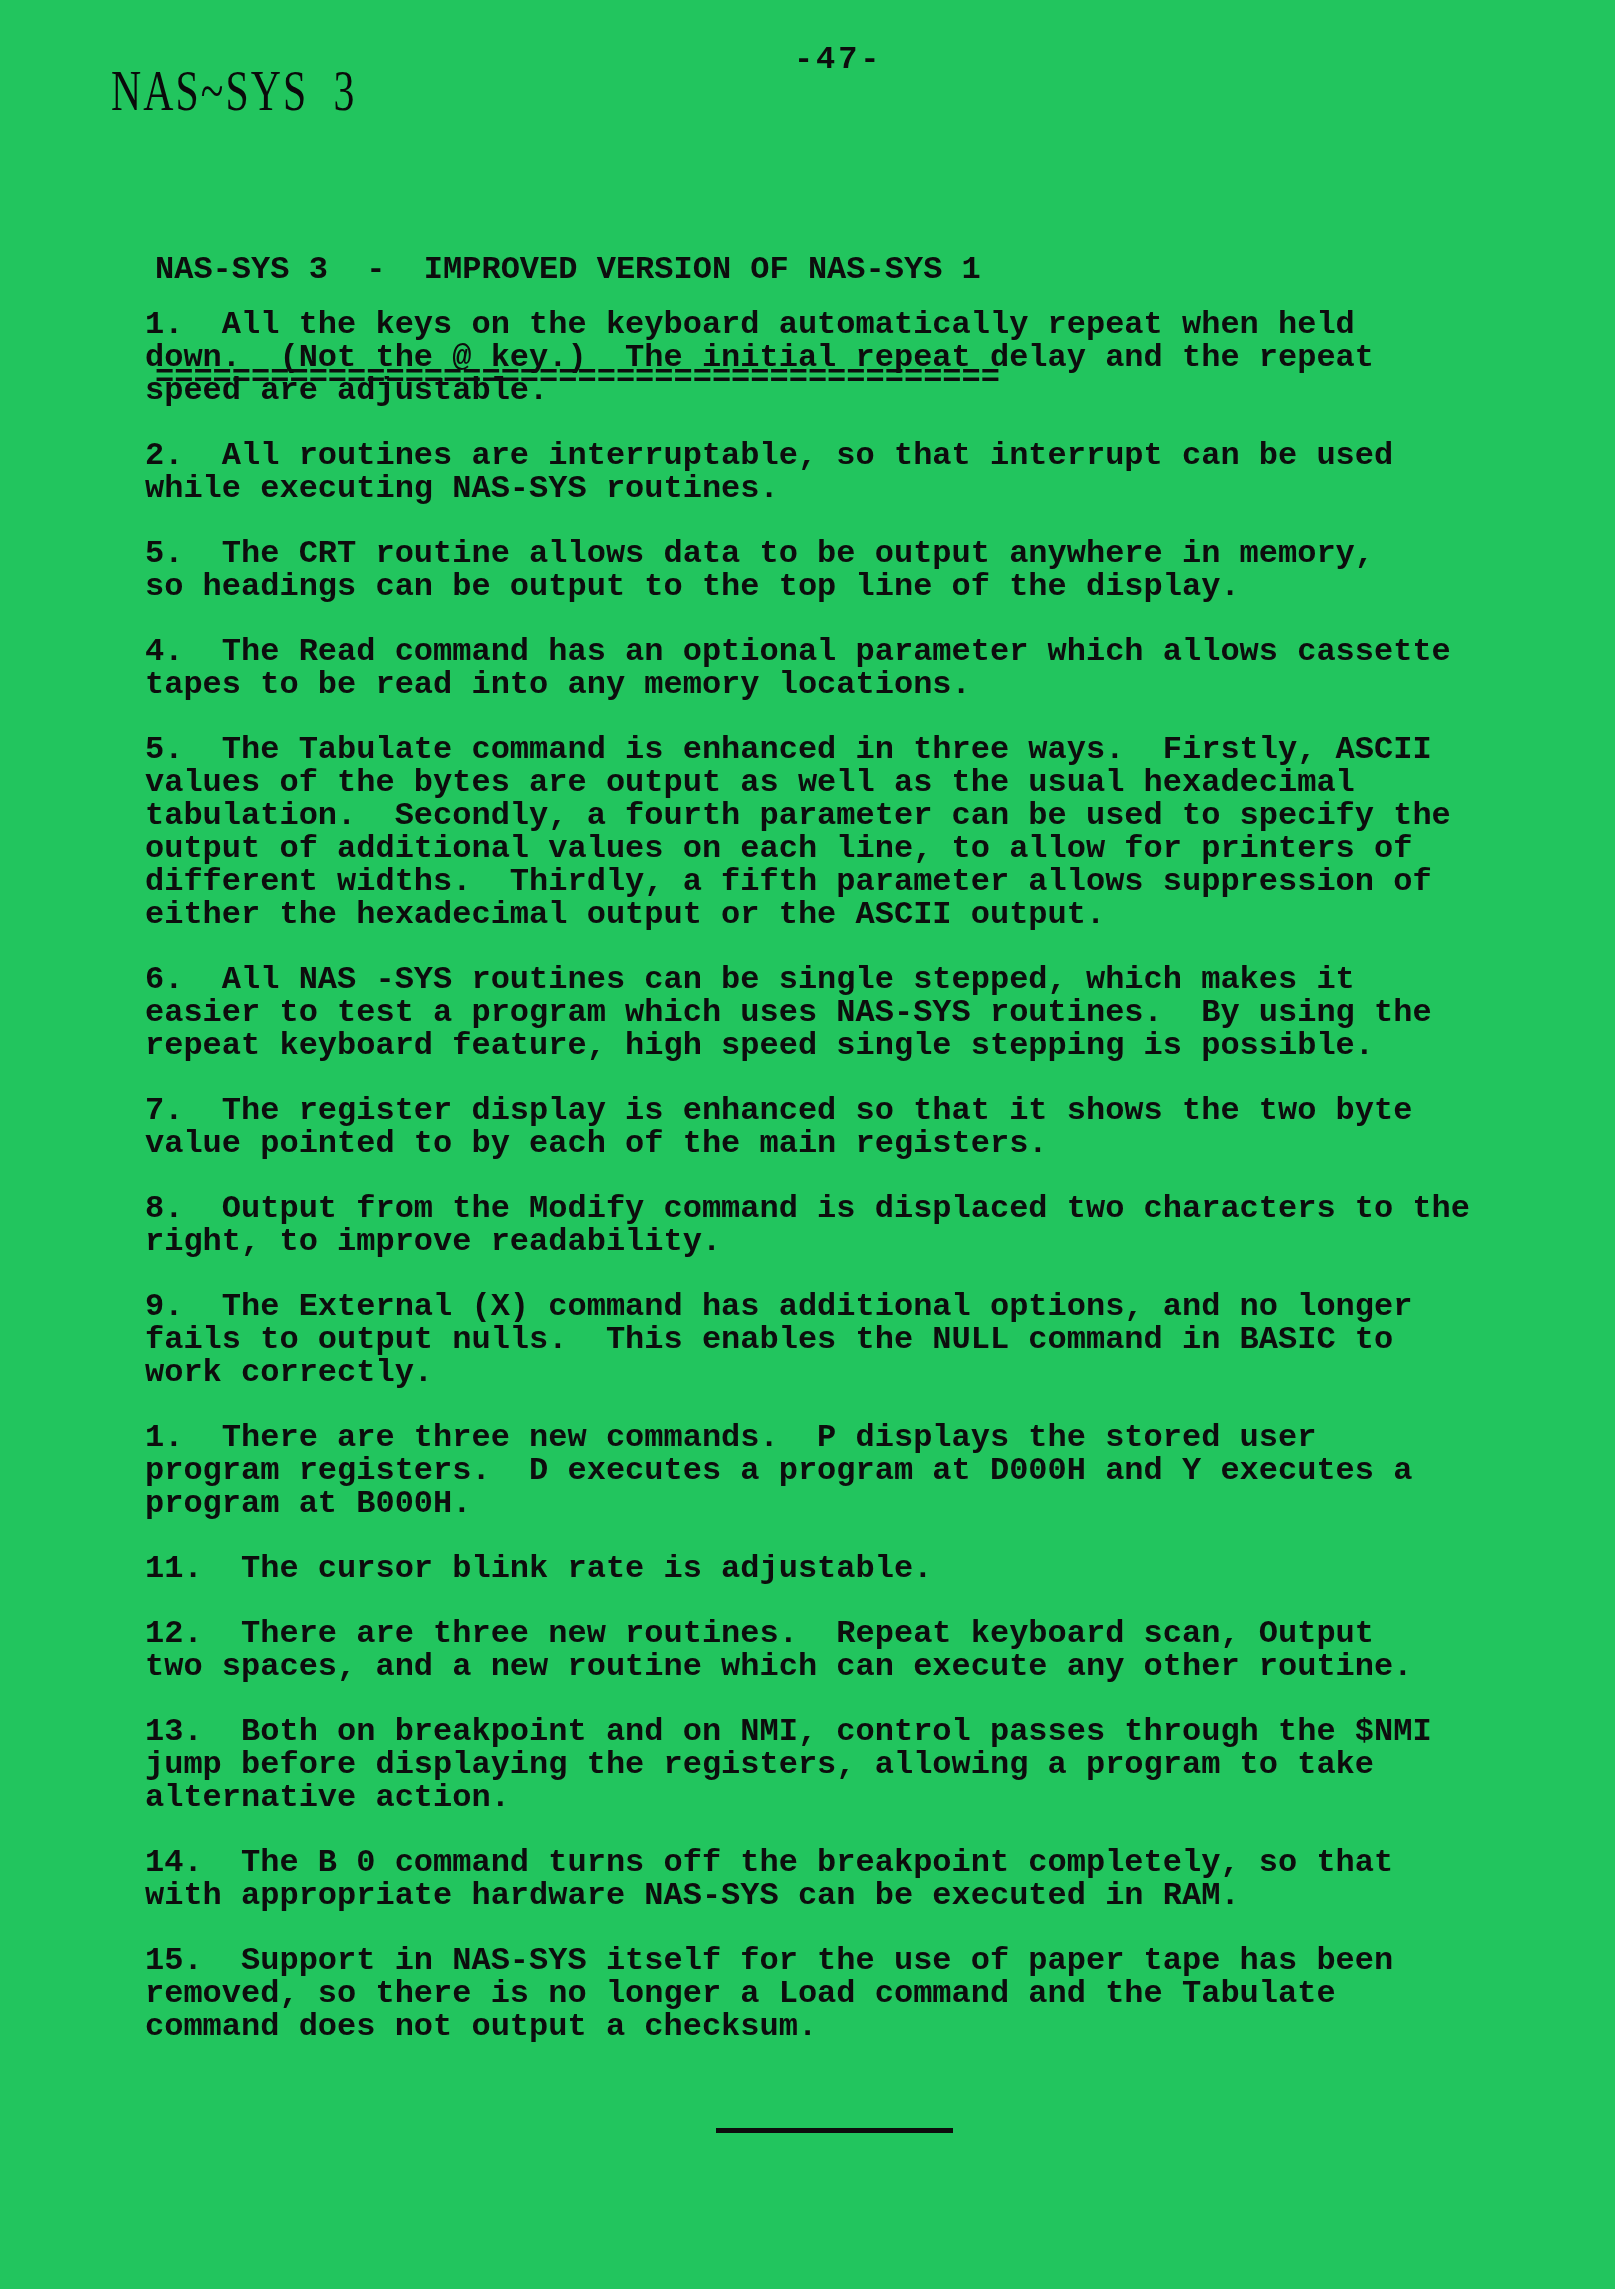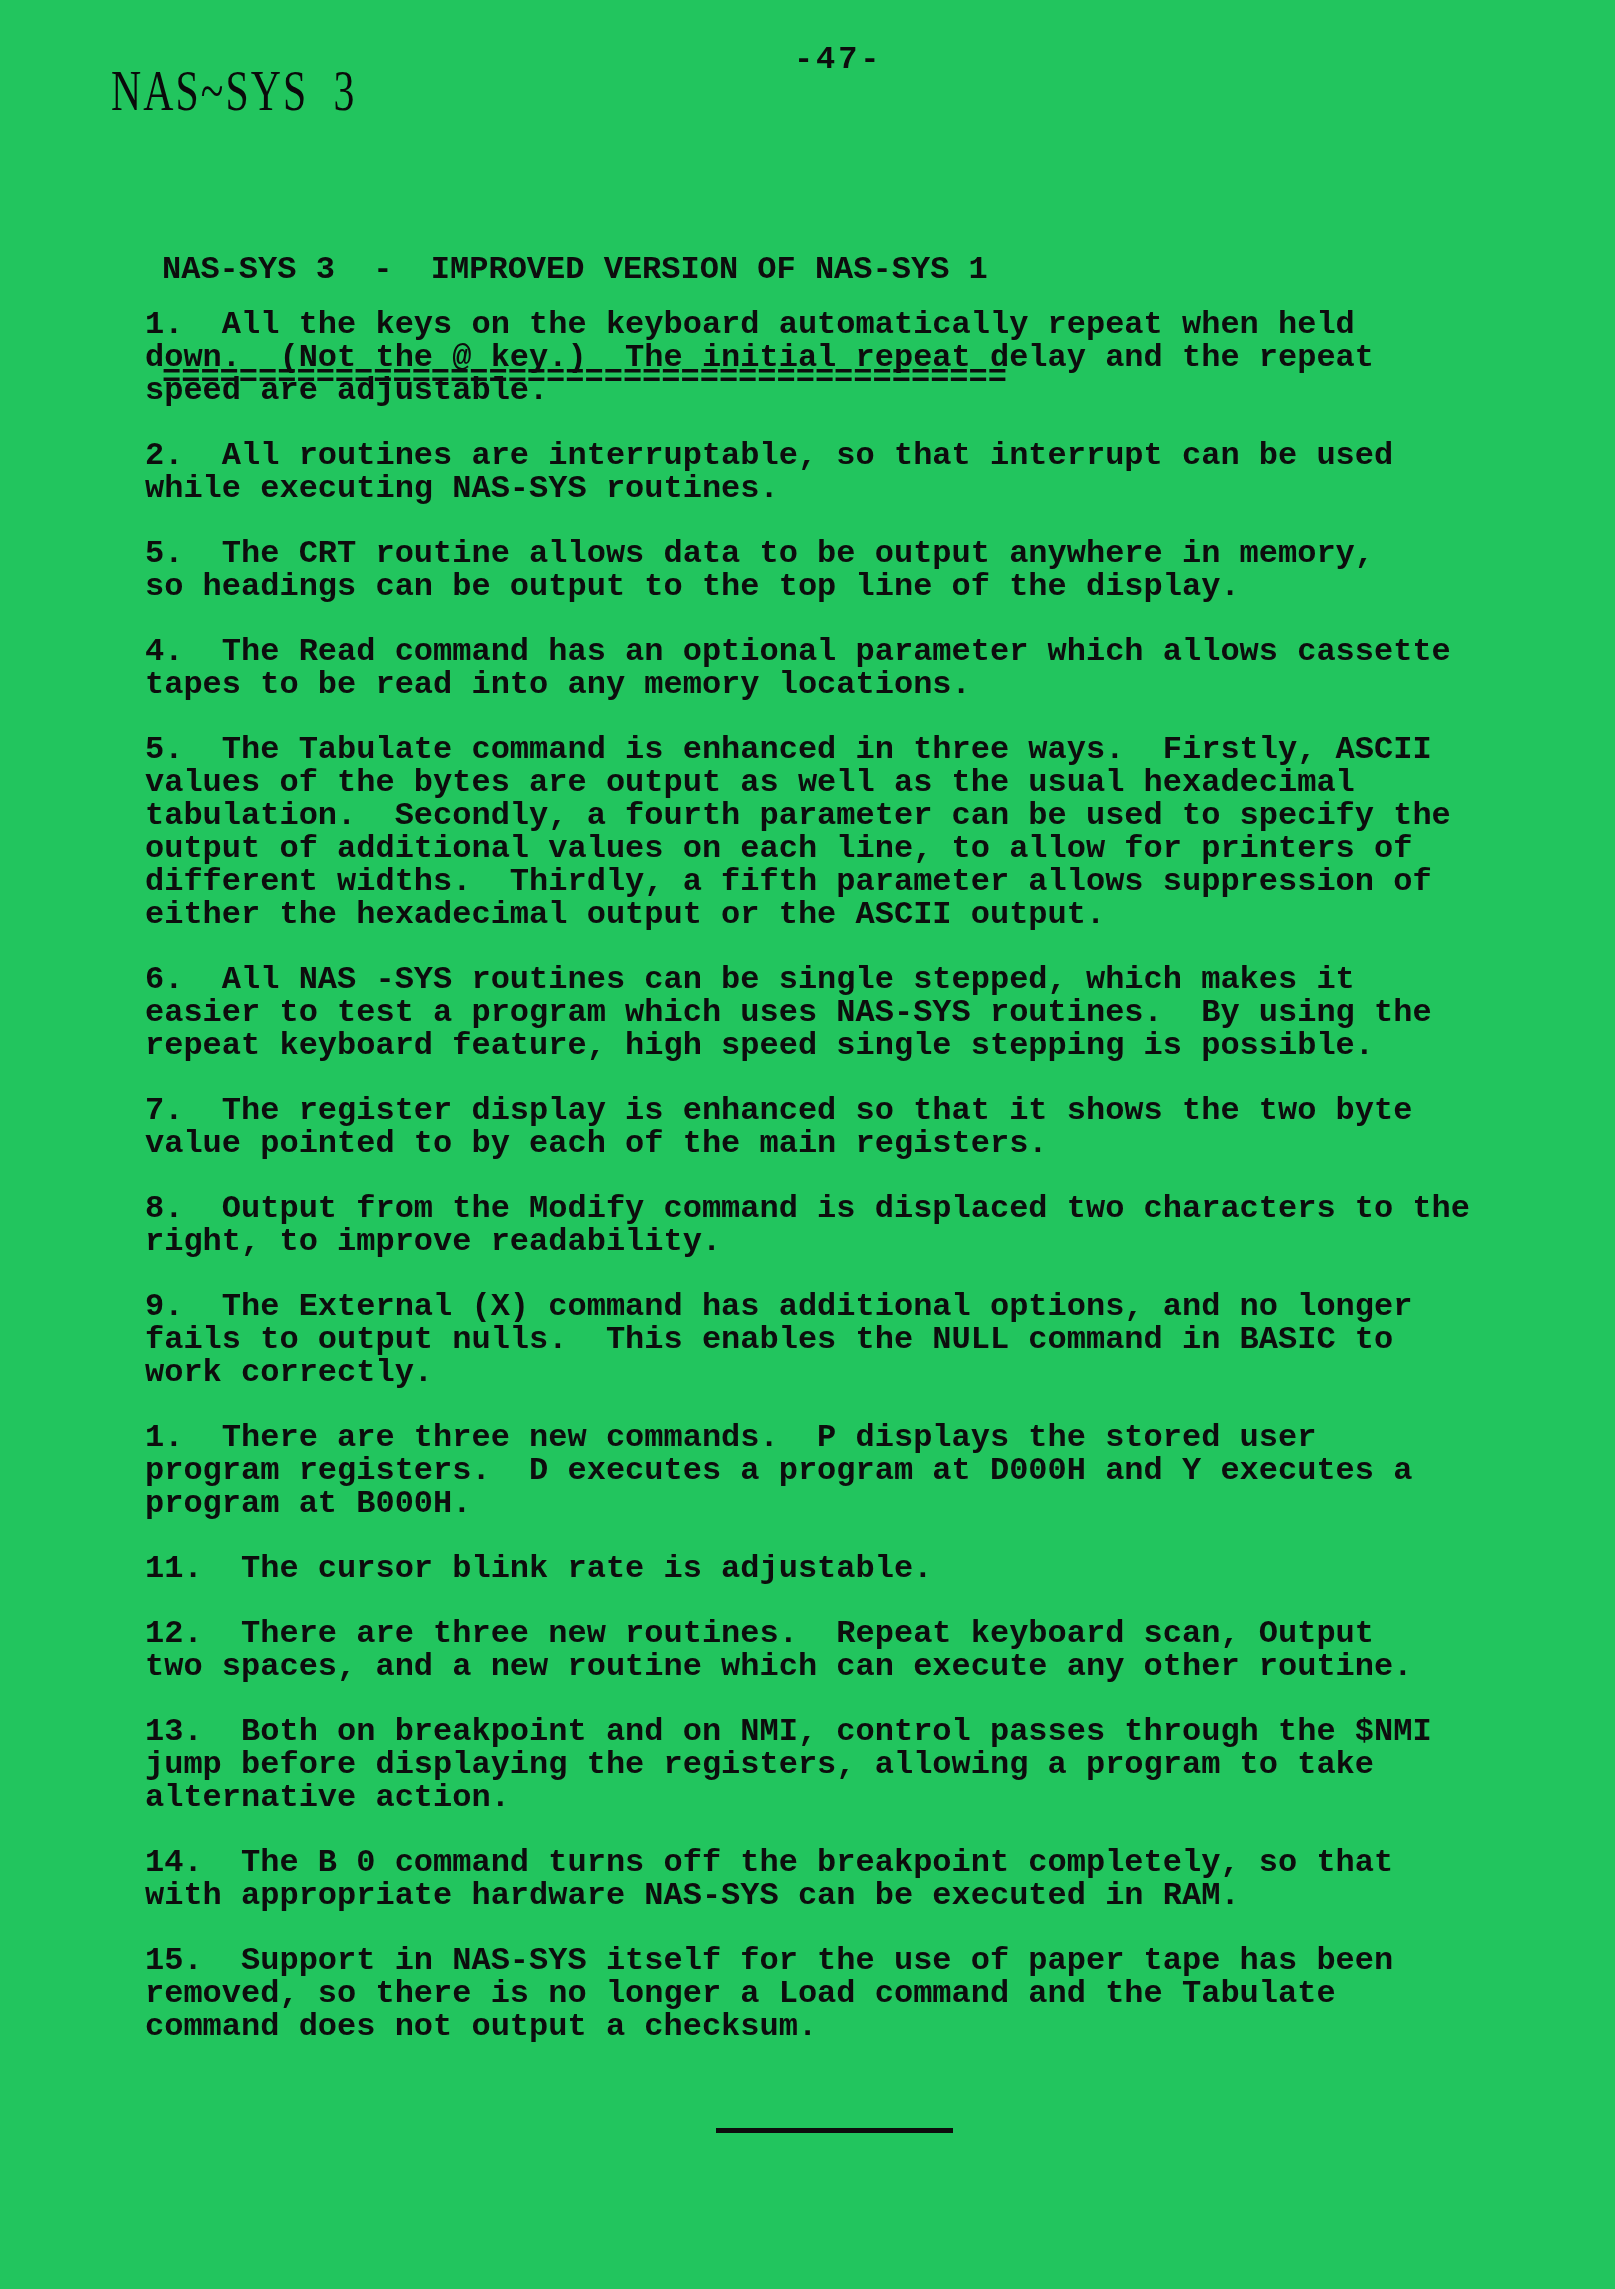--- a/index.html
+++ b/index.html
@@ -33,21 +33,21 @@
     position: absolute;
     left: 794px;
     top: 41px;
     font-size: 32px;
     font-weight: 700;
     letter-spacing: 2.9px;
     white-space: pre;
   }
   .section-heading-block {
     position: absolute;
-    left: 162px;
+    left: 155px;
     top: 180px;
     font-size: 32px;
     font-weight: 700;
     line-height: 36px;
     white-space: pre;
   }
   .content {
     position: absolute;
     left: 145px;
     top: 308px;

